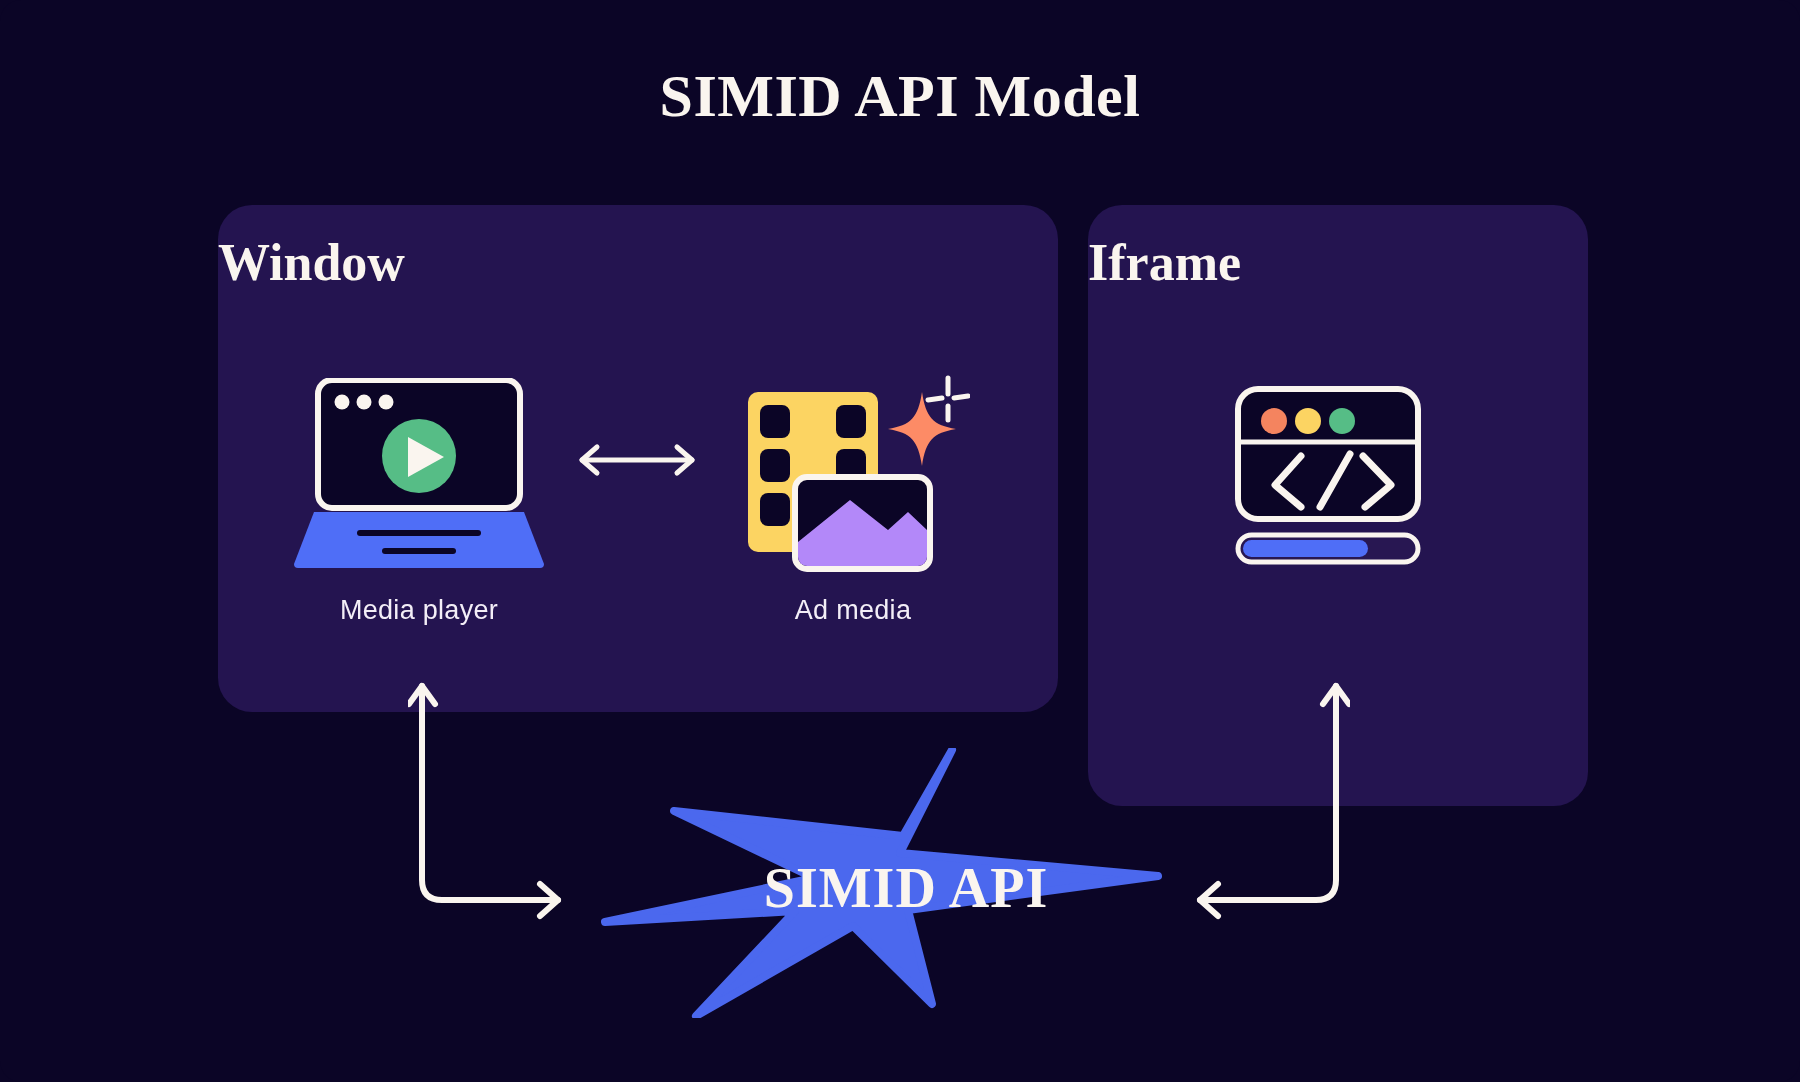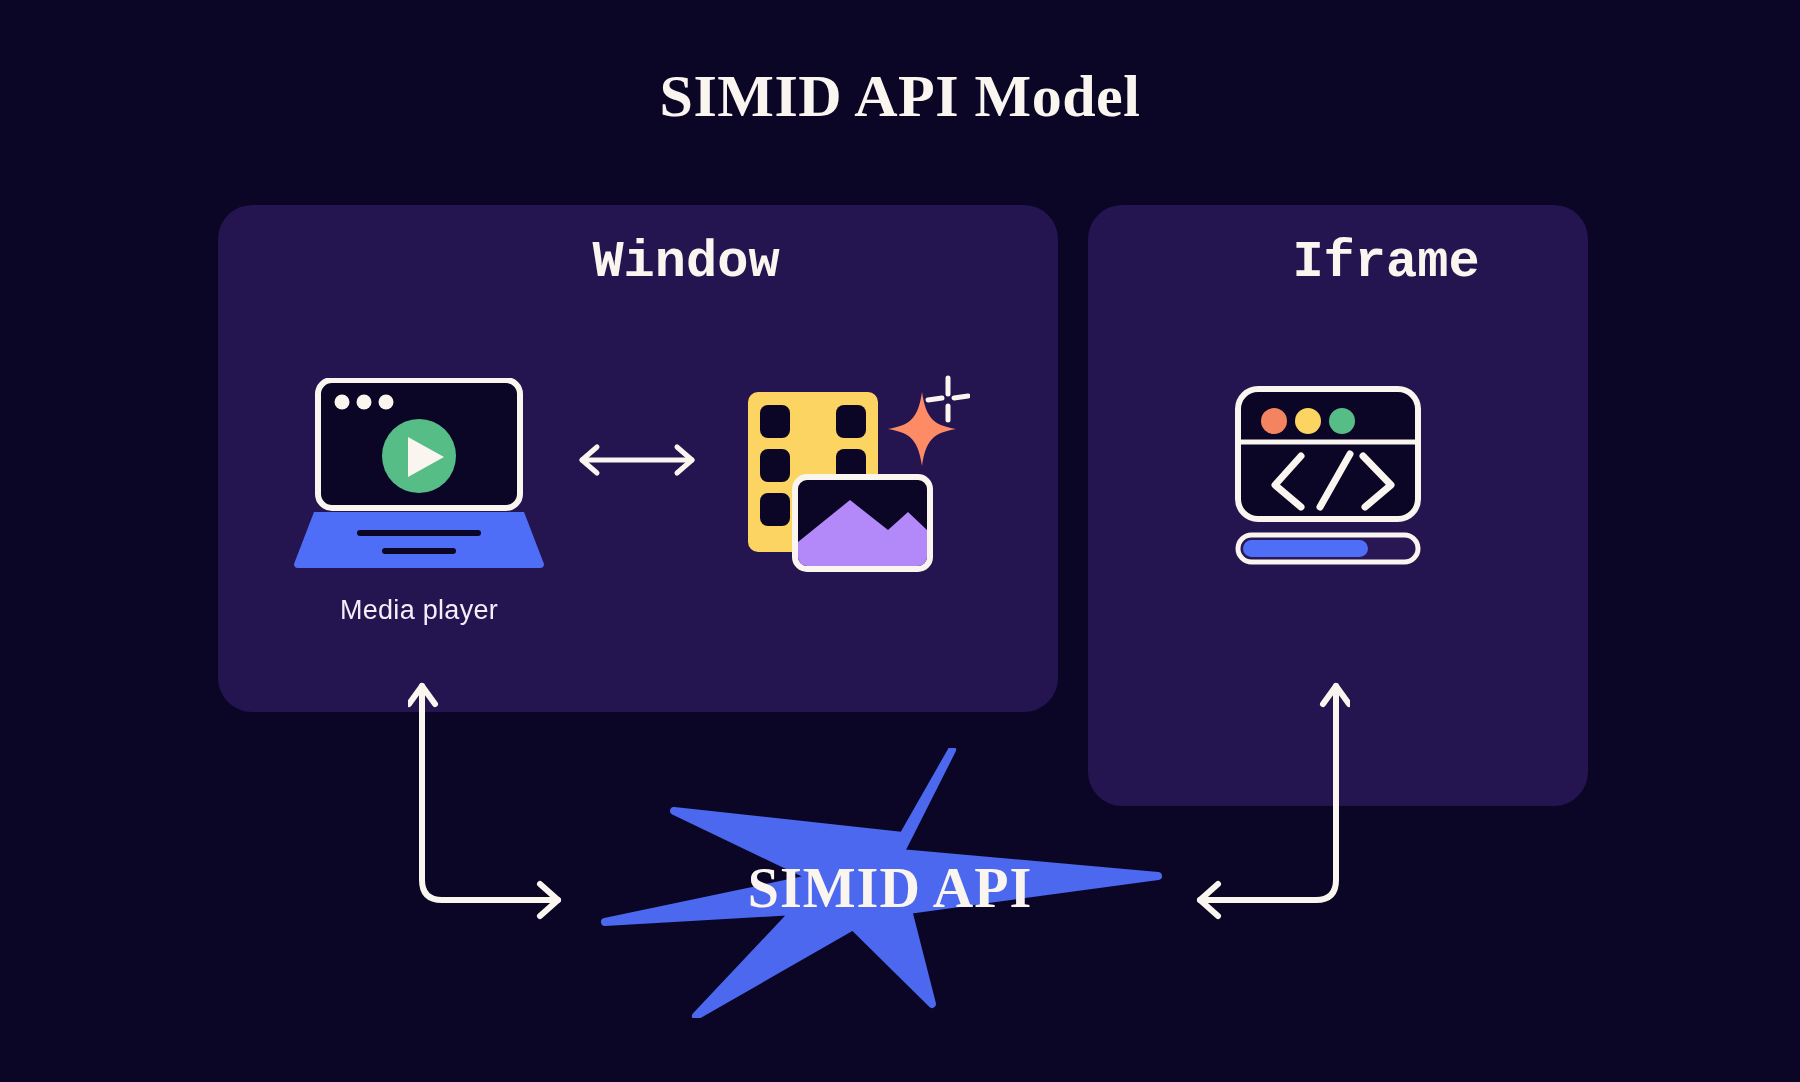--- a/index.html
+++ b/index.html
@@ -42,26 +42,24 @@
     border-radius: 34px;
   }
   #panel-window  { left: 218px;  top: 205px; width: 840px; height: 507px; }
   #panel-iframe  { left: 1088px; top: 205px; width: 500px; height: 601px; }
 
   .panel-title {
     position: absolute;
     top: 28px;
     left: 0;
     width: 100%;
-    text-align: center;
-    font-family: Liberation Mono, monospace;
+    font-family: Liberation Serif, serif;
     font-weight: bold;
     font-size: 52px;
     color: #faf5ef;
-    margin-left: 48px;
   }
 
   .caption {
     position: absolute;
     width: 100%;
     text-align: center;
     font-family: "Liberation Sans", sans-serif;
     font-size: 27px;
     color: #f3eef7;
     letter-spacing: 0.3px;
@@ -82,21 +80,21 @@
   
   .svg-abs { position: absolute; overflow: visible; }
   #arrow-window-internal { left: 572px; top: 440px; }
   #arrow-left-elbow      { left: 408px; top: 672px; }
   #arrow-right-elbow     { left: 1190px; top: 672px; }
 
   
   #simid-star { position: absolute; left: 600px; top: 748px; width: 580px; height: 270px; }
   .star-label {
     position: absolute;
-    left: 0; top: 108px;
+    left: 16px; top: 108px;
     width: 580px;
     text-align: center;
     font-family: "Liberation Serif", "DejaVu Serif", serif;
     font-weight: bold;
     font-size: 56px;
     color: #faf5ef;
     letter-spacing: 1px;
   }
 </style>
 </head>
@@ -161,20 +159,21 @@
         <rect x="96" y="121" width="30" height="33" rx="8"></rect>
       </g>
 
       <rect x="55" y="105" width="135" height="92" rx="12" fill="#0b0526" stroke="#faf5ef" stroke-width="6"></rect>
       <clipPath id="thumbClip">
         <rect x="58" y="108" width="129" height="86" rx="9"></rect>
       </clipPath>
       <path d="M58 194 L58 170 L110 128 L148 158 L168 140 L187 158 L187 194 Z" fill="#b388f9" clip-path="url(#thumbClip)"></path>
     </svg>
   </div>
+  <div class="caption cap-ad-media">Ad media</div>
 
   <div class="panel" id="panel-iframe">
     <div class="panel-title">Iframe</div>
   </div>
 
   <div class="icon-slot" id="ad-creative-icon">
     <svg width="190" height="185" viewBox="0 0 190 185">
       <rect x="5" y="4" width="180" height="130" rx="20" fill="#0b0526" stroke="#faf5ef" stroke-width="6"></rect>
       <circle cx="41" cy="36" r="13" fill="#f4845f"></circle>
       <circle cx="75" cy="36" r="13" fill="#fcd462"></circle>

